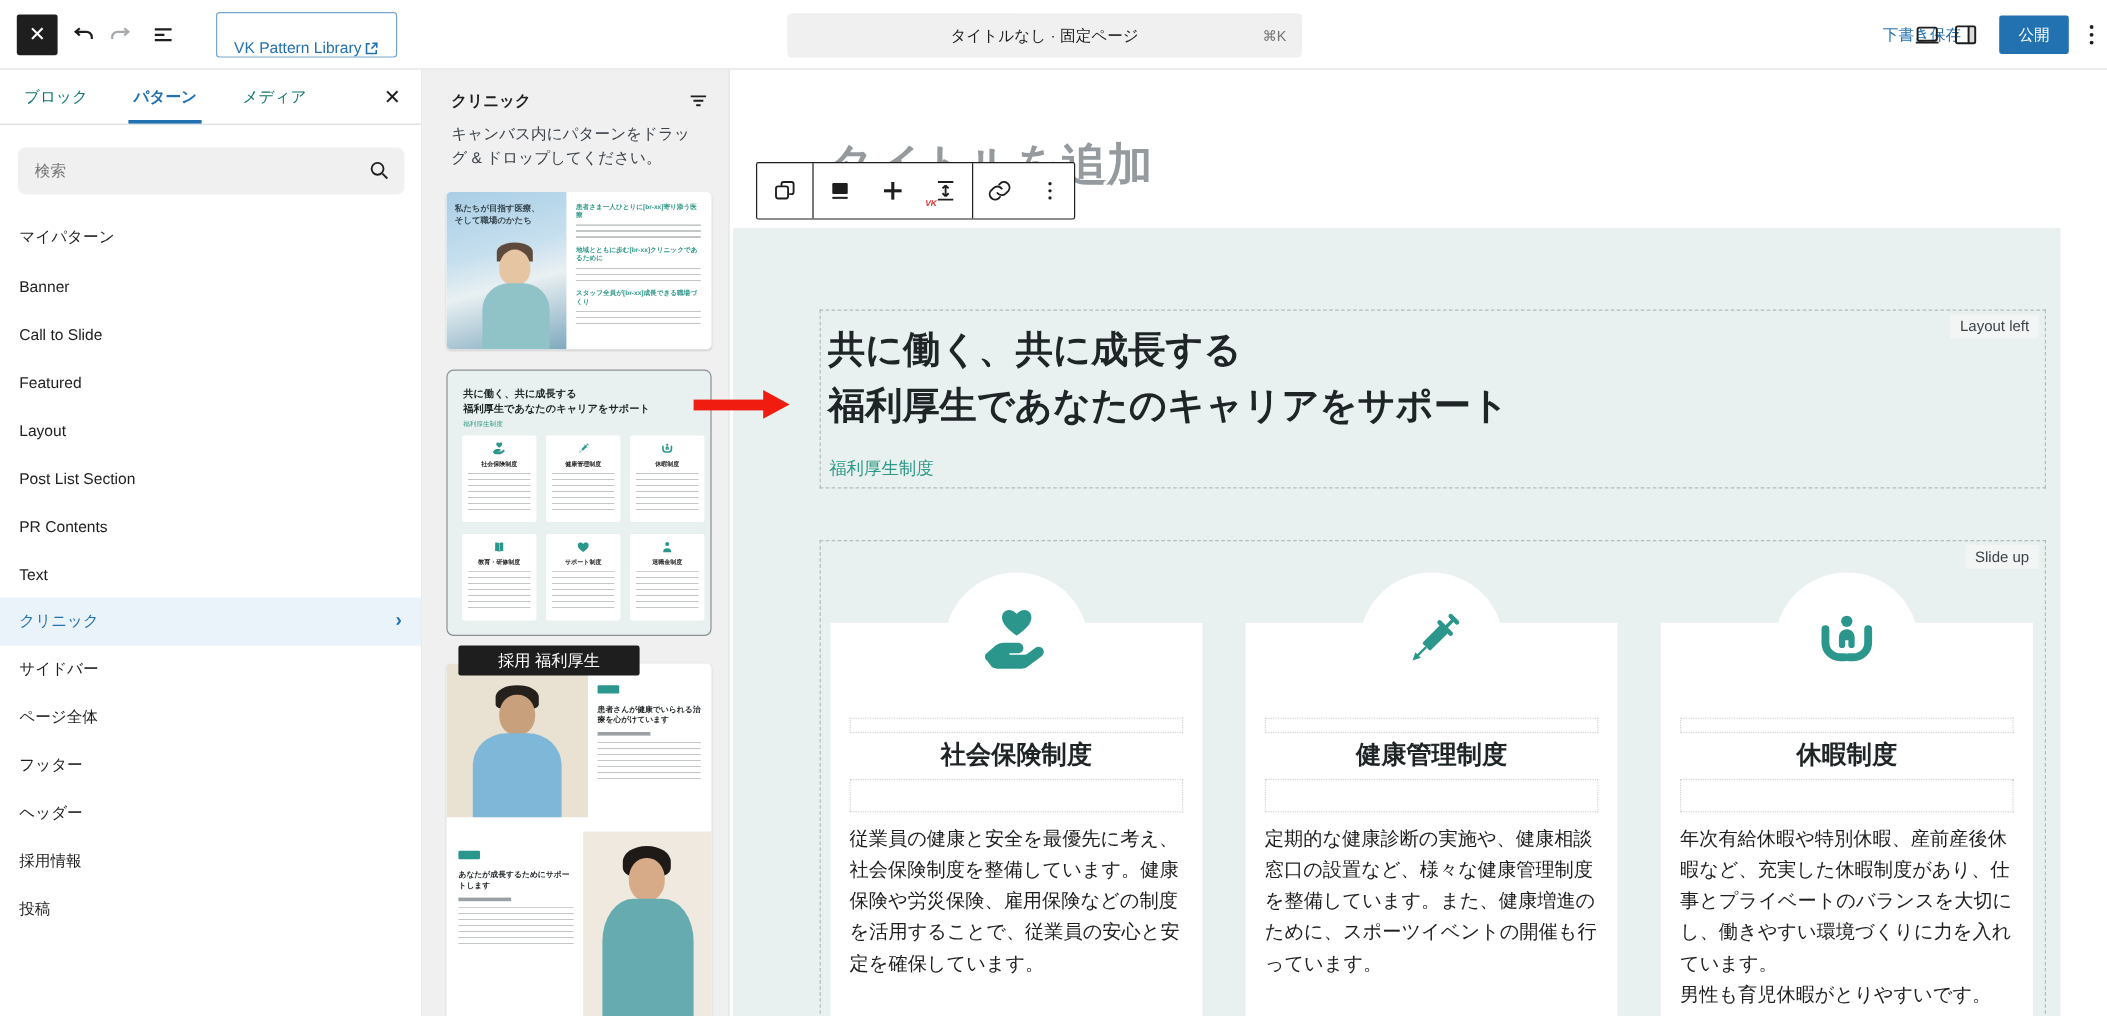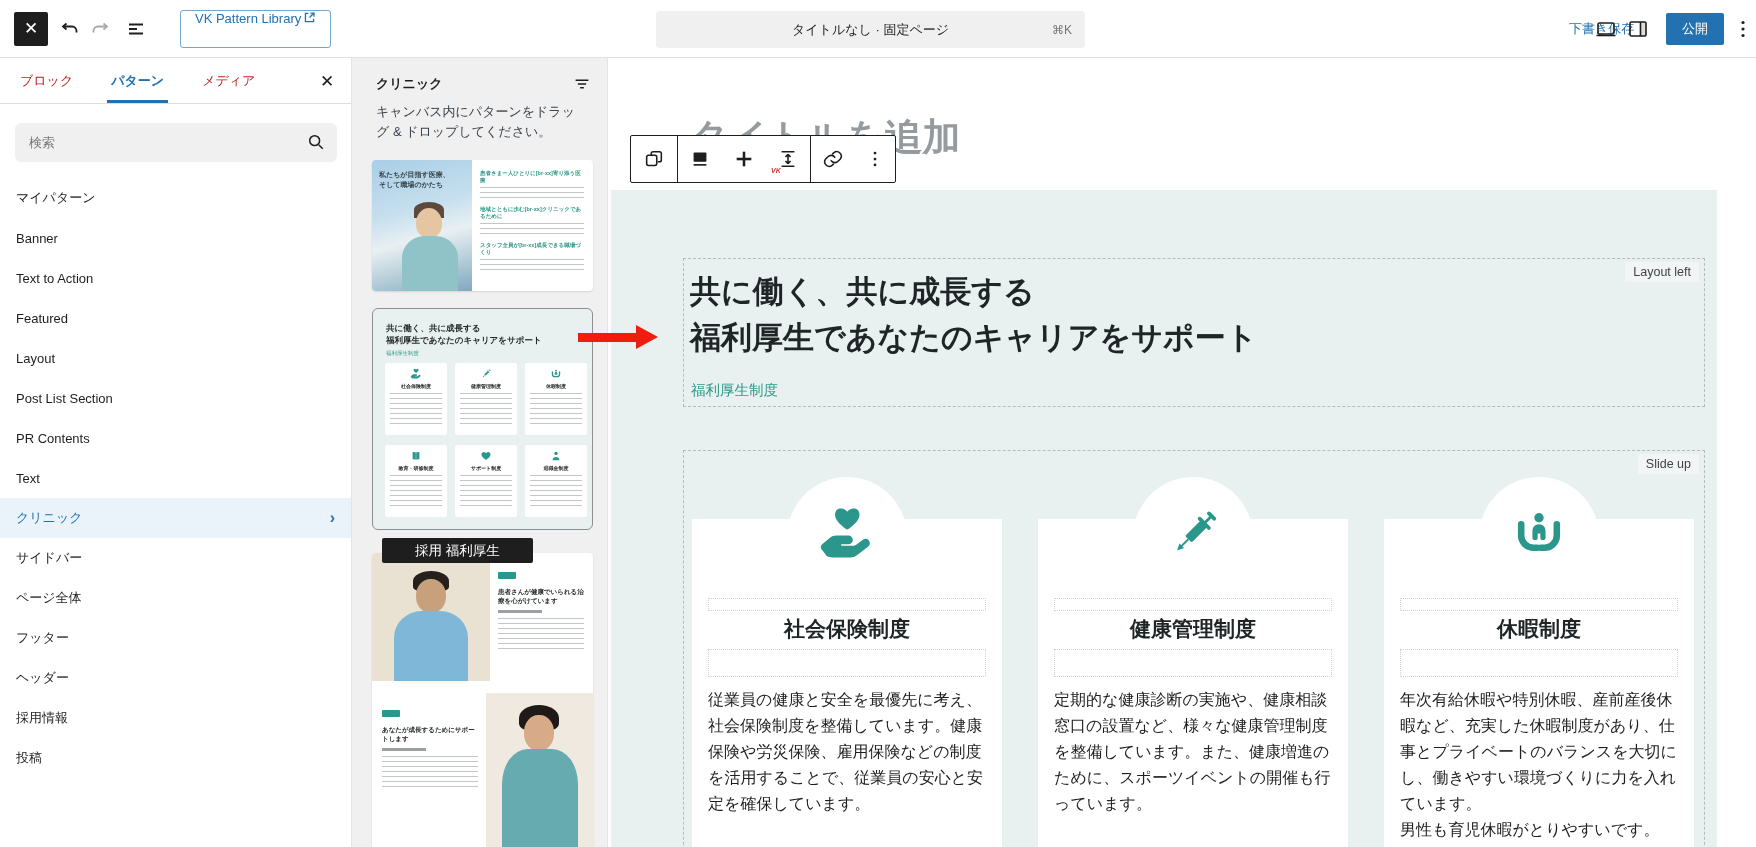--- a/index.html
+++ b/index.html
@@ -8,36 +8,36 @@
 
   
   .topbar { position:absolute; left:0; top:0; width:1756px; height:58px; background:#fff;
     border-bottom:1px solid #e0e0e0; z-index:60; }
   .close-btn { position:absolute; left:14px; top:12px; width:34px; height:34px; background:#1e1e1e;
     color:#fff; border:none; border-radius:2px; font-size:17px; line-height:34px; text-align:center; cursor:pointer; }
   .tb-icon { position:absolute; top:17px; width:24px; height:24px; color:#1e1e1e; }
   .tb-icon.dis { color:#a7aaad; }
   .vk-btn { position:absolute; left:180px; top:10px; height:38px; padding:0 14px; background:#fff;
     border:1px solid #74a6cc; border-radius:3px; color:#2271b1; font-size:13px; font-weight:500;
-    display:flex; align-items:flex-start; gap:2px; cursor:pointer; }
+    display:flex; align-items:flex-end; gap:2px; cursor:pointer; }
   .doc-pill { position:absolute; left:656px; top:11px; width:429px; height:37px; background:#f0f0f0;
     border-radius:4px; display:flex; align-items:center; justify-content:center; font-size:13px; cursor:pointer; }
   .doc-pill .shortcut { position:absolute; right:13px; color:#757575; font-size:12px; }
   .save-draft { position:absolute; left:1569px; top:0; height:58px; border:none; background:transparent;
     color:#2271b1; font-size:13px; cursor:pointer; }
   .publish-btn { position:absolute; left:1666px; top:13px; width:58px; height:32px; background:#2271b1;
     color:#fff; border:none; border-radius:2px; font-size:13px; cursor:pointer; }
   .kebab { position:absolute; left:1731px; top:17px; width:24px; height:24px; color:#1e1e1e; cursor:pointer; }
 
   
   .sidebar { position:absolute; left:0; top:58px; width:352px; height:789px; background:#fff;
     border-right:1px solid #e2e4e7; z-index:40; }
   .tabs { position:relative; height:46px; border-bottom:1px solid #ddd; display:flex; align-items:stretch;
     padding-left:16px; gap:30px; }
-  .tab { font-size:13px; border:none; background:none; cursor:pointer; color:#b91c1c; position:relative; padding:0 4px; }
+  .tab { font-size:13px; border:none; background:none; cursor:pointer; color:#0f766e; position:relative; padding:0 4px; }
   .tab.active { color:#2271b1; font-weight:600; }
   .tab.active::after { content:""; position:absolute; left:0; right:0; bottom:0; height:3px; background:#2271b1; }
   .tabs .x-close { position:absolute; right:12px; top:11px; width:24px; height:24px; border:none; background:none;
     font-size:17px; color:#1e1e1e; cursor:pointer; }
   .search-wrap { position:absolute; left:15px; top:65px; width:322px; height:39px; }
   .search-wrap input { width:100%; height:100%; background:#f0f0f0; border:none; border-radius:6px;
     padding:0 40px 0 14px; font-size:13px; color:#1e1e1e; outline:none; }
   .search-wrap input::placeholder { color:#757575; }
   .search-wrap svg { position:absolute; right:12px; top:10px; }
   .cats { position:absolute; left:0; top:120px; width:100%; }
@@ -237,21 +237,21 @@
   <div class="search-wrap">
     <input type="text" placeholder="検索" style="">
     <svg width="18" height="18" viewBox="0 0 20 20" fill="none" stroke="#1e1e1e" stroke-width="1.7">
         <circle cx="8.5" cy="8.5" r="5.5"></circle>
         <path d="m13 13 4.5 4.5"></path>
       </svg>
   </div>
   <nav class="cats">
     <div class="cat">マイパターン</div>
     <div class="cat">Banner</div>
-    <div class="cat">Text to Action</div>
+    <div class="cat">Call to Slide</div>
     <div class="cat">Featured</div>
     <div class="cat">Layout</div>
     <div class="cat">Post List Section</div>
     <div class="cat">PR Contents</div>
     <div class="cat">Text</div>
     <div class="cat sel">
       <span>クリニック</span>
       <span class="chev">›</span>
     </div>
     <div class="cat">サイドバー</div>

